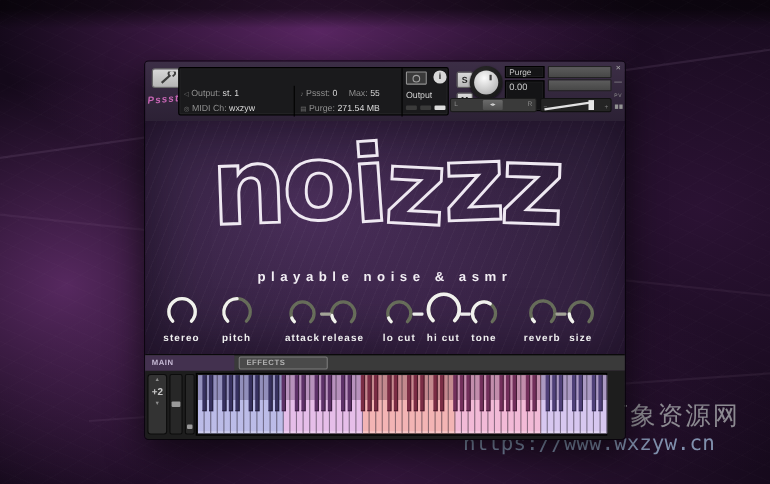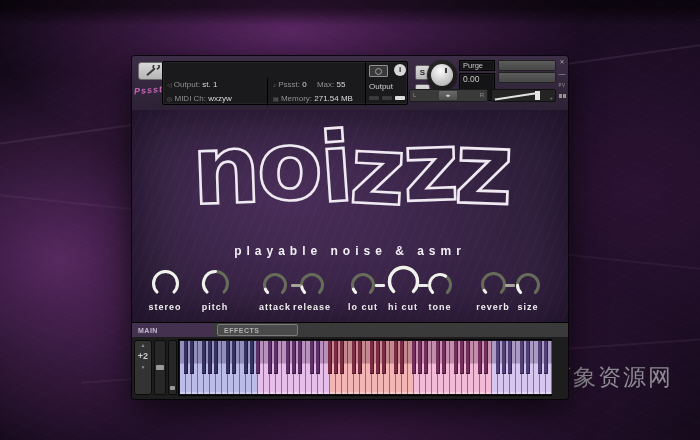--- a/index.html
+++ b/index.html
@@ -113,20 +113,21 @@
 </head>
 <body>
 
 <div class="stage">
   <div class="speck"></div>
   <div class="scratch" style="left:-20px;top:92px;width:760px;transform:rotate(-8deg);"></div>
   <div class="scratch" style="left:-30px;top:232px;width:780px;transform:rotate(6deg);opacity:.6;"></div>
   <div class="scratch" style="left:80px;top:358px;width:680px;transform:rotate(-4deg);opacity:.7;"></div>
 
   <div class="wm-site">万象资源网</div>
+  <div class="wm-url">https://www.wxzyw.cn</div>
 
   <div class="rack">
 
     <div class="hdr">
       <div class="wrench-btn">
         <svg width="18" height="12" viewBox="0 0 20 14">
           <path d="M3 12 L12 4" stroke="#3c3c3c" stroke-width="2.4" fill="none"></path>
           <path d="M12 5 a3.4 3.4 0 1 1 5 -2 l-2.4 2.2" stroke="#3c3c3c" stroke-width="2" fill="none"></path>
         </svg>
       </div>
@@ -154,21 +155,21 @@
           </div>
           <div class="cell" style="left:110px;top:0;">
             <span class="mic">♪</span>
             <span class="lab">Pssst:</span>
             <span class="val">0</span>
             <span class="lab" style="margin-left:8px;">Max:</span>
             <span class="val">55</span>
           </div>
           <div class="cell" style="left:110px;top:14px;">
             <span class="mic">▤</span>
-            <span class="lab">Memory:</span>
+            <span class="lab">Purge:</span>
             <span class="val">271.54 MB</span>
           </div>
           <div class="cell" style="left:206px;top:2px;">
             <span class="val" style="color:#cfcfcf;">Output</span>
             
           </div>
         </div>
         <div class="leds">
           <span class="led"></span>
           <span class="led"></span>

